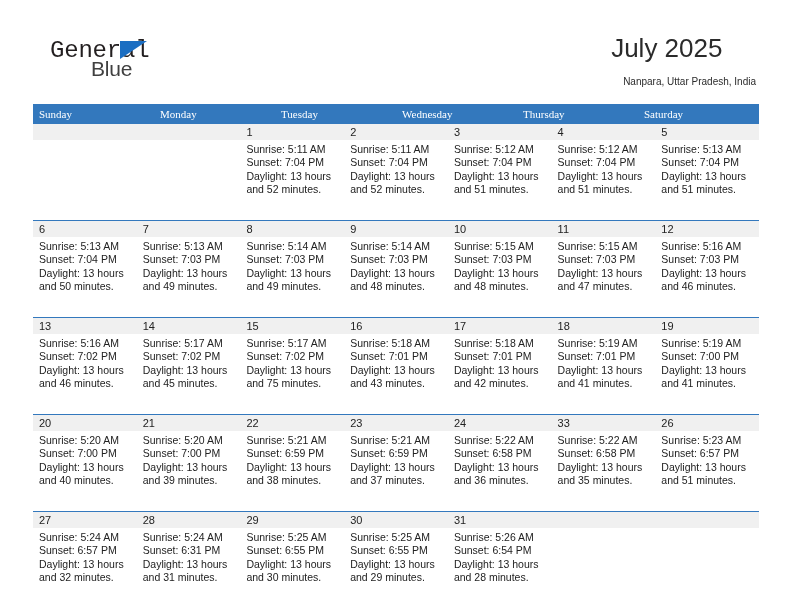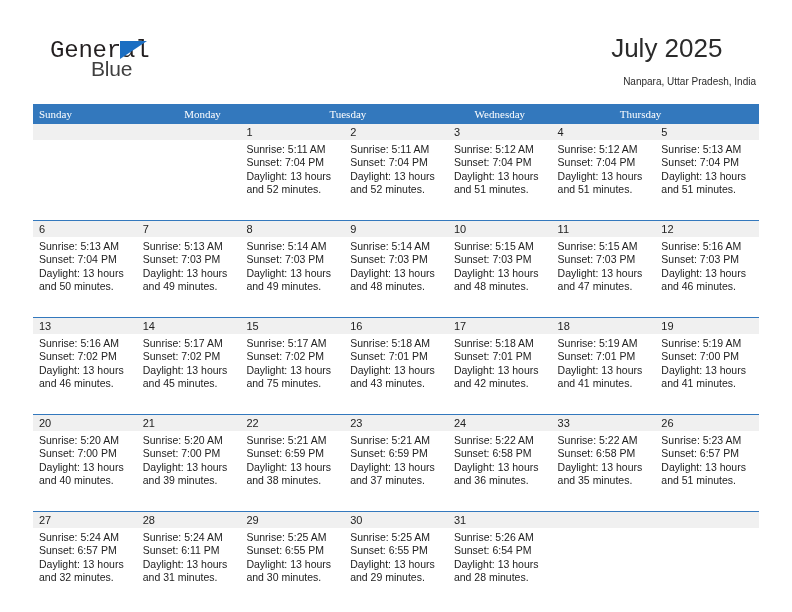--- a/index.html
+++ b/index.html
@@ -166,20 +166,21 @@
 
   </div>
 
   <div class="calendar">
     <div class="dow-row" id="dow-row">
         <div class="dow">Sunday</div>
         <div class="dow">Monday</div>
         <div class="dow">Tuesday</div>
         <div class="dow">Wednesday</div>
         <div class="dow">Thursday</div>
+        <div class="dow">Saturday</div>
       </div>
     <div id="weeks-container">
         <div class="week">
           <div class="daynum-band">
             <div class="daynum"></div>
             <div class="daynum"></div>
             <div class="daynum">1</div>
             <div class="daynum">2</div>
             <div class="daynum">3</div>
             <div class="daynum">4</div>
@@ -456,21 +457,21 @@
               <div class="cell-body">
                 <div class="cell-line">Sunrise: 5:24 AM</div>
                 <div class="cell-line">Sunset: 6:57 PM</div>
                 <div class="cell-line">Daylight: 13 hours</div>
                 <div class="cell-line">and 32 minutes.</div>
               </div>
             </div>
             <div class="cell">
               <div class="cell-body">
                 <div class="cell-line">Sunrise: 5:24 AM</div>
-                <div class="cell-line">Sunset: 6:11 PM</div>
+                <div class="cell-line">Sunset: 6:31 PM</div>
                 <div class="cell-line">Daylight: 13 hours</div>
                 <div class="cell-line">and 31 minutes.</div>
               </div>
             </div>
             <div class="cell">
               <div class="cell-body">
                 <div class="cell-line">Sunrise: 5:25 AM</div>
                 <div class="cell-line">Sunset: 6:55 PM</div>
                 <div class="cell-line">Daylight: 13 hours</div>
                 <div class="cell-line">and 30 minutes.</div>

